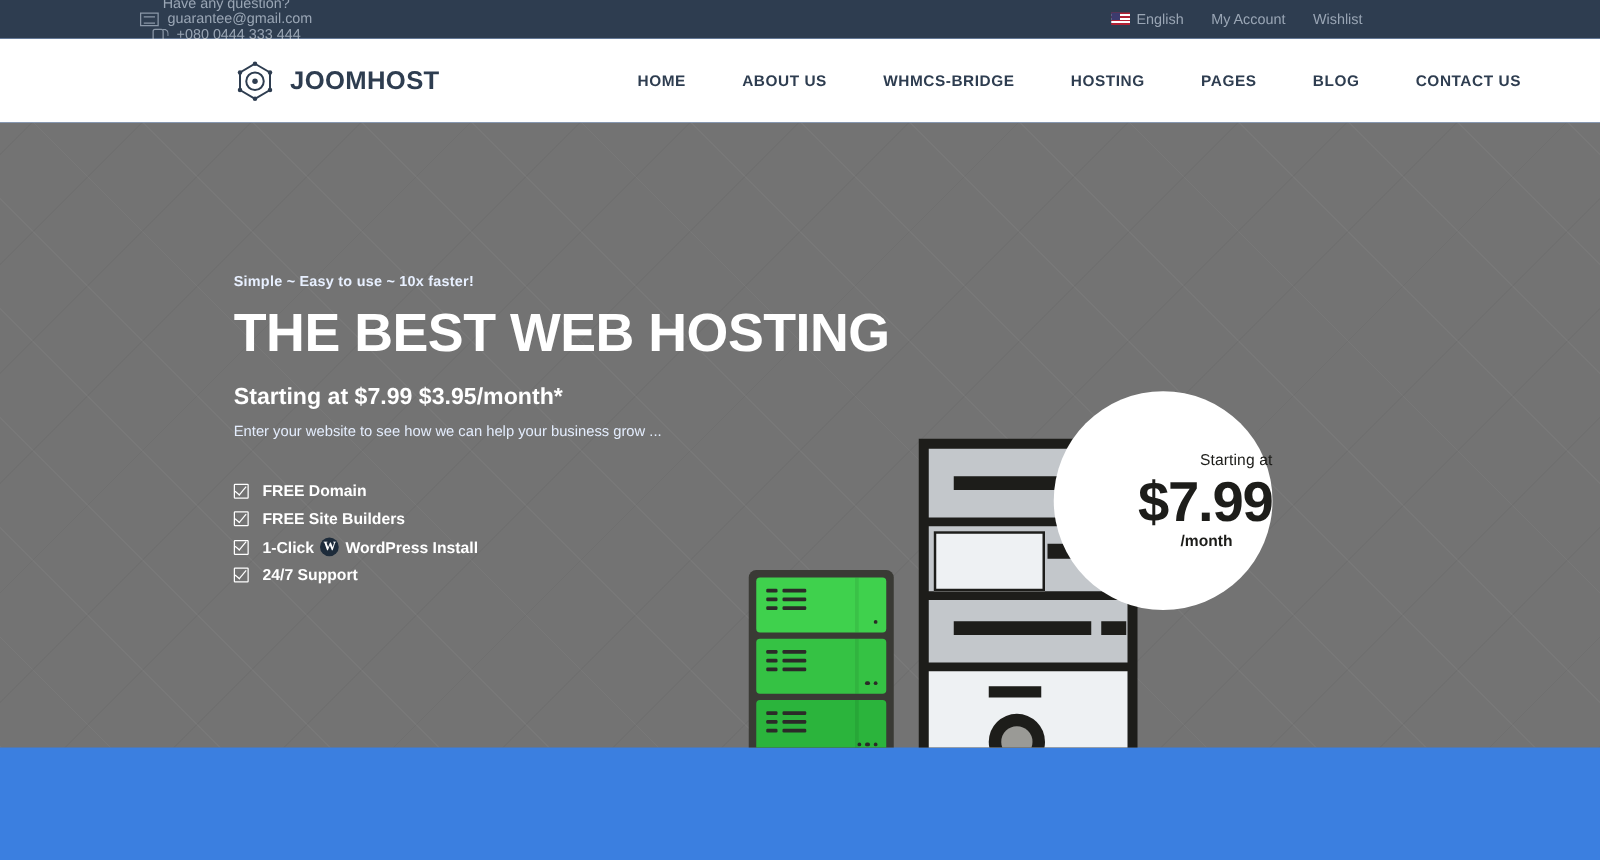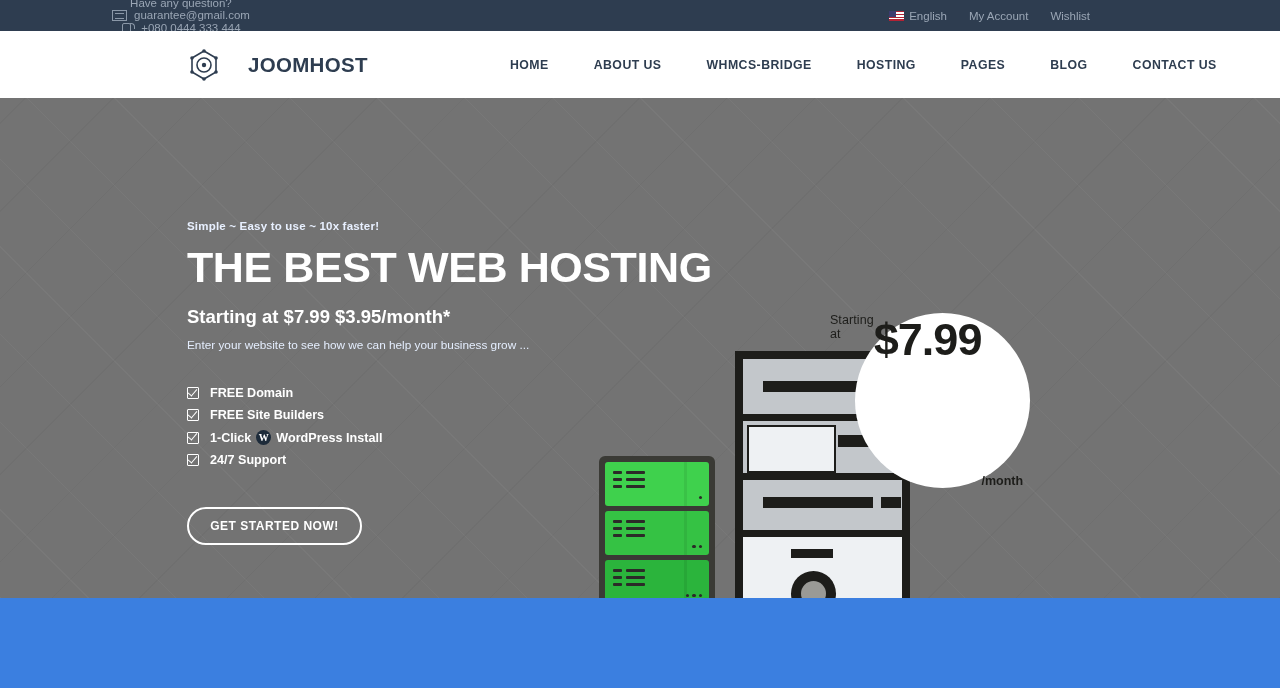--- a/index.html
+++ b/index.html
@@ -42,21 +42,21 @@
   .icon-phone::after{
     content:""; position:absolute; left:9px; top:2px; width:4px; height:5px;
     border-right:1.3px solid #8b98a8; border-top:1.3px solid #8b98a8;
     border-radius:0 4px 0 0;
   }
 
   
   .navbar{
     height:67px; background:#fff; display:flex; align-items:center; position:relative;
   }
-  .logo{ display:flex; align-items:center; margin-left:187px; gap:27px; }
+  .logo{ display:flex; align-items:center; margin-left:187px; gap:11px; }
   .logo-mark{ width:34px; height:34px; position:relative; }
   .logo-text{ font-size:20.5px; font-weight:bold; color:#2e3d50; letter-spacing:.3px; }
   .nav-links{ position:absolute; left:510px; display:flex; align-items:center; }
   .nav-links a{
     font-size:12.3px; font-weight:bold; color:#2e3d50; letter-spacing:.45px;
     margin-right:45px; text-decoration:none; white-space:nowrap;
   }
   .nav-links a:last-child{ margin-right:0; }
 
   
@@ -157,23 +157,23 @@
   .tw-lower .fan{
     position:absolute; left:48px; top:34px; width:45px; height:45px; border-radius:50%;
     background:#1d1d1a; display:flex; align-items:center; justify-content:center;
   }
   .tw-lower .fan::after{ content:""; width:25px; height:25px; border-radius:50%; background:#9a9a96; }
   .leg{ position:absolute; bottom:-12px; width:11px; height:12px; background:#1d1d1a; }
   .leg.l{ left:12px; }
   .leg.r{ left:140px; }
 
   .badge{
-    position:absolute; left:260px; top:60px; width:175px; height:175px;
+    position:absolute; left:248px; top:60px; width:175px; height:175px;
     background:#fff; border-radius:50%;
-    display:flex; flex-direction:row; align-items:flex-start; justify-content:center;
+    display:flex; flex-direction:column; align-items:flex-end; justify-content:center;
     color:#1d1d1a;
   }
   .badge .b-top{ font-size:12.5px; letter-spacing:.1px; }
   .badge .b-price{ font-size:45px; font-weight:bold; line-height:1; margin-top:4px; letter-spacing:-1px; }
   .badge .b-per{ font-size:12.5px; align-self:flex-end; margin-right:32px; margin-top:2px;font-weight:bold; }
 </style>
 </head>
 <body>
 
 <div class="topbar">
@@ -248,21 +248,20 @@
           <span class="label">1-Click</span>
           <span class="wp-logo">W</span>
           <span class="label">WordPress Install</span>
         </div>
         <div class="feature">
           <span class="check"></span>
           <span class="label">24/7 Support</span>
         </div>
       </div>
 
-      <div class="cta">GET STARTED NOW!</div>
     </div>
 
     <div class="art">
 
       <div class="rack">
         <div class="rack-unit u1">
           <span class="shade"></span>
           <span class="bars">
               <span class="bargrp">
                 <i class="s"></i>

